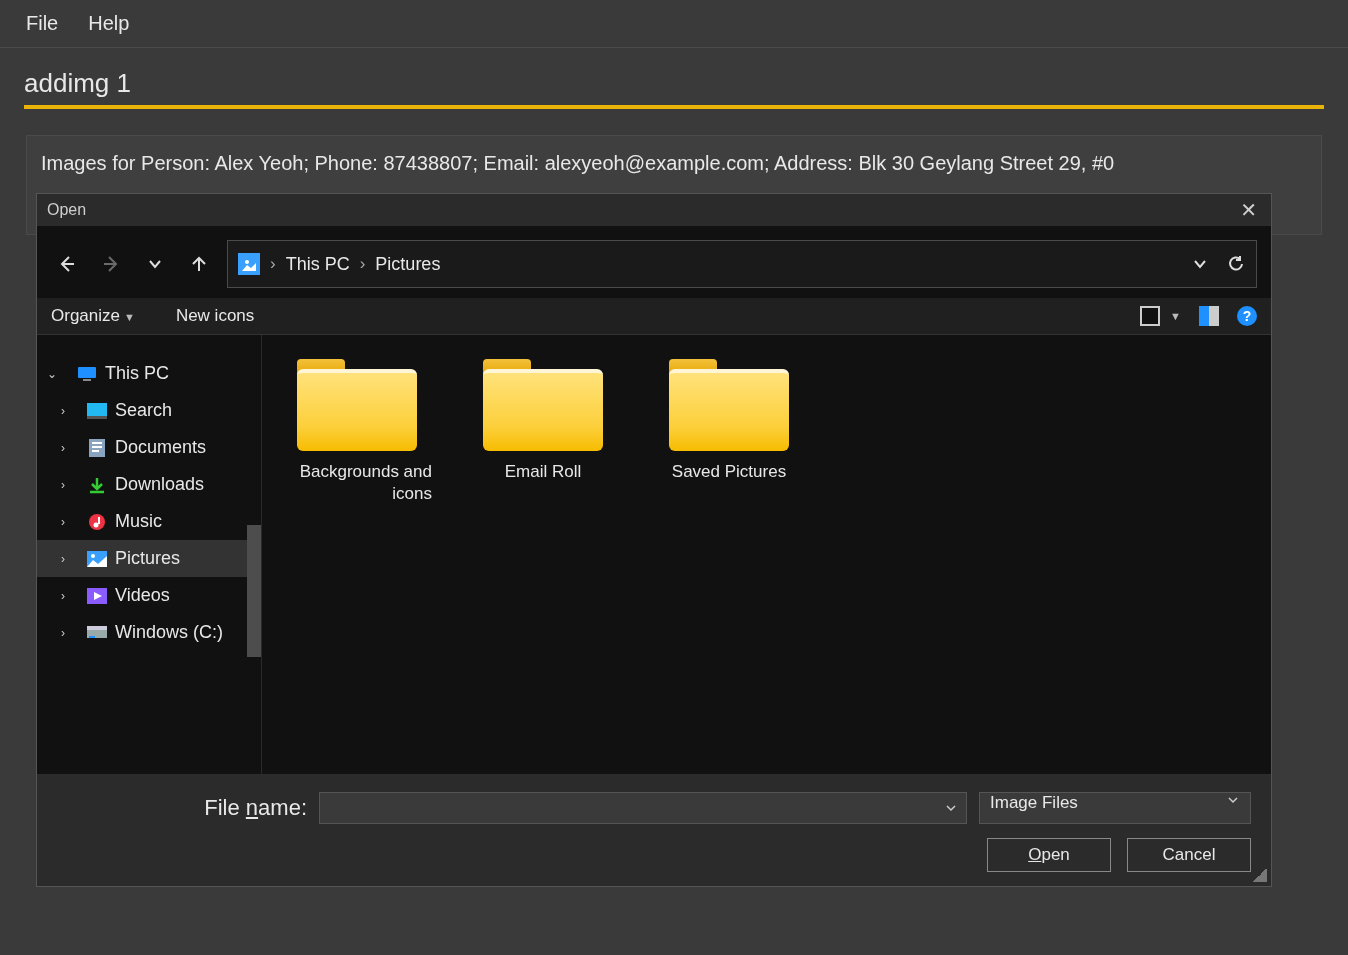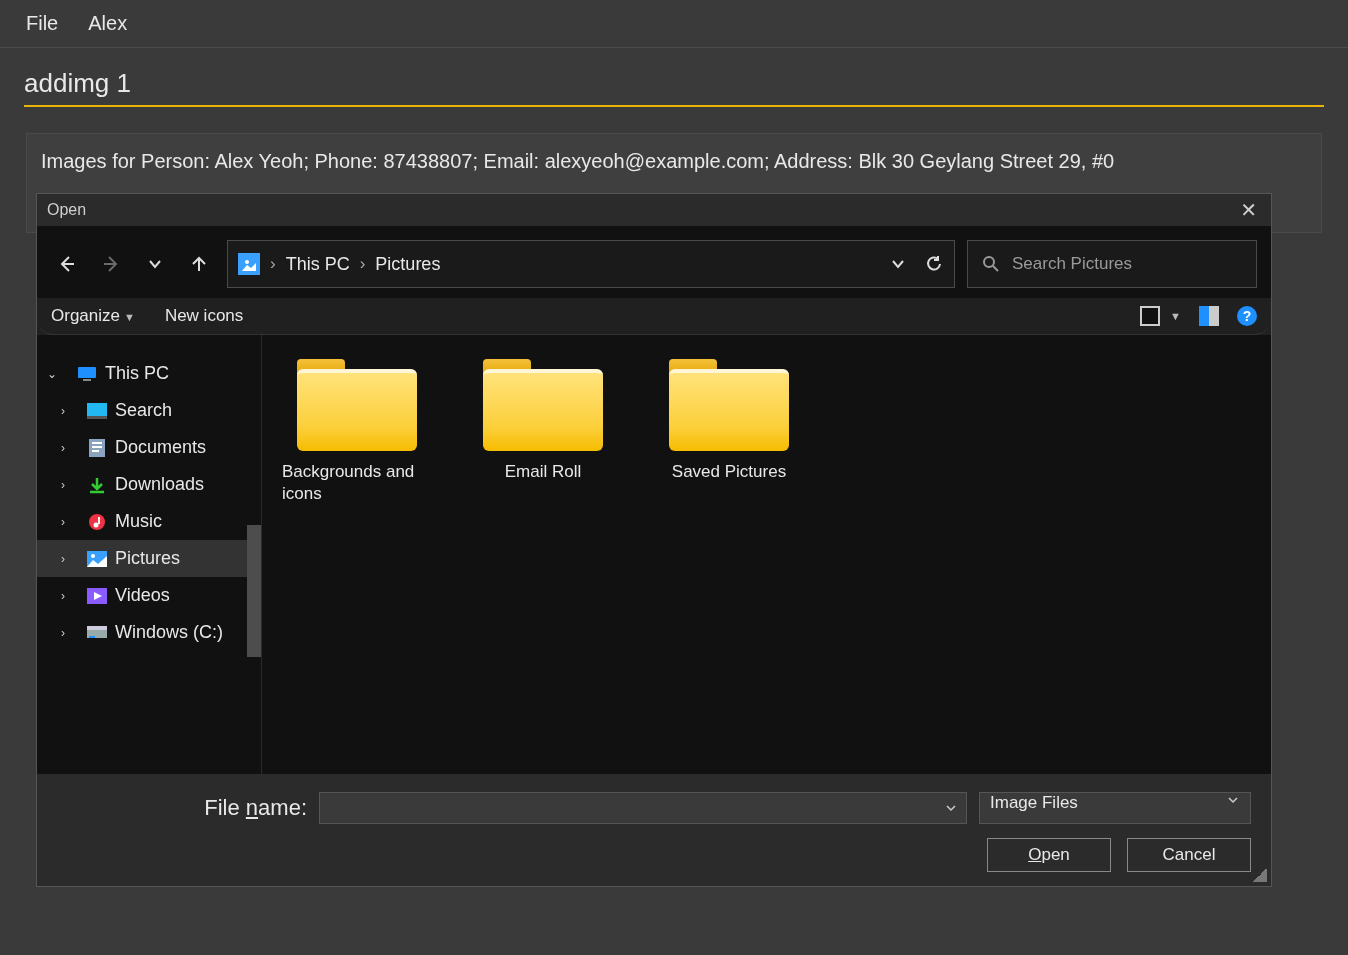--- a/index.html
+++ b/index.html
@@ -19,21 +19,21 @@
     padding: 12px 26px;
     font-size: 20px;
     border-bottom: 1px solid #4a4a4a;
   }
   .menubar span { cursor: default; }
 
   .command-input {
     margin: 20px 24px 6px 24px;
     font-size: 26px;
     color: #e8e8e8;
-    border-bottom: 2px solid #eab308;
+    border-bottom: 4px solid #eab308;
     padding-bottom: 6px;
   }
 
   .result-box {
     margin: 26px 26px 0 26px;
     background: #3f3f3f;
     border: 1px solid #4a4a4a;
     padding: 16px 14px;
     font-size: 20px;
     height: 100px;
@@ -100,23 +100,22 @@
     display: flex; align-items: center;
     padding: 0 14px; gap: 12px;
     color: #9a9a9a;
   }
 
   .toolbar {
     display: flex;
     align-items: center;
     background: #202020;
     padding: 8px 14px;
-    gap: 30px;
+    gap: 41px;
     border-bottom: 1px solid #333;
-    border-radius: 16px;
   }
   .tool-right { margin-left: auto; display: flex; gap: 18px; align-items: center; }
   .dropdown-caret { font-size: 11px; margin-left: 4px; color: #bbb; }
 
   .body {
     flex: 1;
     display: flex;
     background: #111;
     min-height: 0;
   }
@@ -171,21 +170,21 @@
     background: linear-gradient(#f3c13a,#e6a400);
     border-radius: 4px 4px 0 0;
   }
   .folder-front {
     position:absolute; left:0; top:10px;
     width: 120px; height: 82px;
     background: linear-gradient(#ffe27a 0%, #fccf3a 70%, #f6bc00 100%);
     border-radius: 6px;
     border-top: 4px solid #fff6d8;
   }
-  .folder-label { text-align:left; font-size: 17px; line-height: 1.3; }
+  .folder-label { text-align:right; font-size: 17px; line-height: 1.3; }
 
   .footer {
     background: #2b2b2b;
     padding: 18px 20px 14px 20px;
     display: flex;
     flex-direction: column;
     gap: 14px;
   }
   .footer-row { display:flex; align-items:center; gap: 12px; }
   .fn-label { width: 250px; text-align: right; font-size: 22px; }
@@ -234,21 +233,21 @@
   .preview-pane {
     width:20px;height:20px;
     background: linear-gradient(to right,#1e90ff 50%,#ccc 50%);
   }
 </style>
 </head>
 <body>
 
 <div class="menubar">
   <span>File</span>
-  <span>Alex</span>
+  <span>Help</span>
 </div>
 
 <div class="command-input">addimg 1</div>
 
 <div class="result-box">
   <span>Images for Person: Alex Yeoh; Phone: 87438807; Email: alexyeoh@example.com; Address: Blk 30 Geylang Street 29, #0</span>
 </div>
 
 <div class="dialog">
 
@@ -299,27 +298,20 @@
         </span>
         <span>
           <svg width="20" height="20" viewBox="0 0 20 20">
               <path d="M16 10 A6 6 0 1 1 14 5" stroke="#ddd" stroke-width="2" fill="none"></path>
               <path d="M14 2 L14 6 L10 6" stroke="#ddd" stroke-width="2" fill="none"></path>
             </svg>
         </span>
       </div>
     </div>
 
-    <div class="searchbox">
-      <svg width="18" height="18" viewBox="0 0 18 18">
-          <circle cx="7" cy="7" r="5" stroke="#9a9a9a" stroke-width="2" fill="none"></circle>
-          <line x1="11" y1="11" x2="16" y2="16" stroke="#9a9a9a" stroke-width="2"></line>
-        </svg>
-      <span>Search Pictures</span>
-    </div>
   </div>
 
   <div class="toolbar">
     <span>
       <span>Organize</span><span class="dropdown-caret">▼</span>
     </span>
     <span>New icons</span>
     <div class="tool-right">
       <span style="display:flex;align-items:center;gap:6px">
         <span class="view-square"></span>

